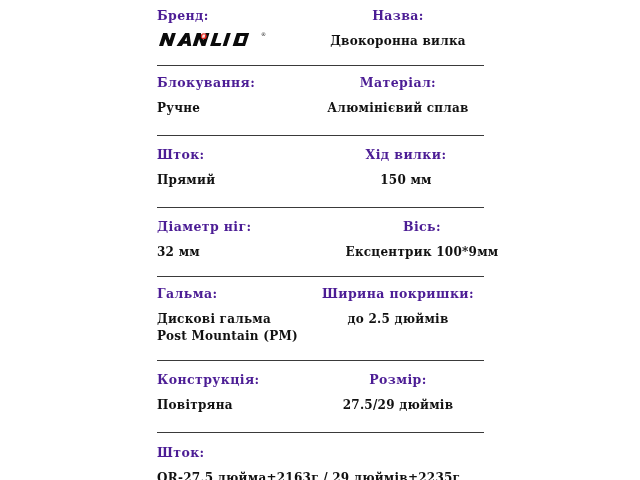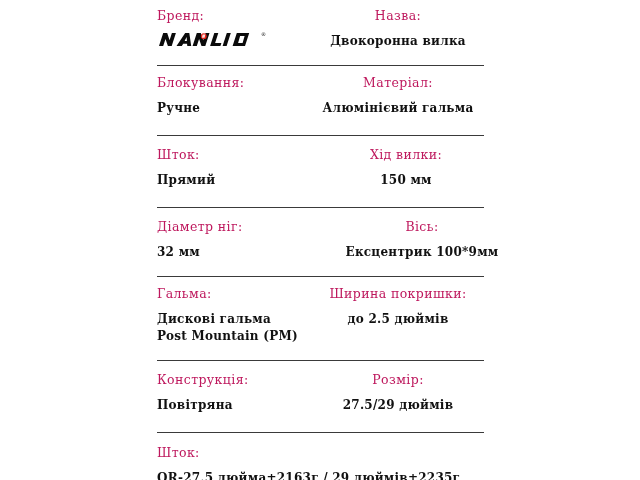--- a/index.html
+++ b/index.html
@@ -42,24 +42,24 @@
   .spec-cell {
     display: flex;
     flex-direction: column;
   }
   .spec-cell.col-left  { width: 155px; flex: 0 0 155px; }
   .spec-cell.col-right { width: 172px; flex: 0 0 172px; text-align: center; }
   .spec-cell.col-full  { width: 327px; flex: 0 0 327px; }
 
   .spec-label {
     font-family: "DejaVu Serif", serif;
-    font-weight: normal;
+    font-weight: bold;
     font-size: 12.5px;
     letter-spacing: 0.4px;
-    color: #be185d;
+    color: #4c1d95;
     line-height: 1.25;
     white-space: nowrap;
   }
 
   .spec-value {
     font-family: "DejaVu Serif", serif;
     font-weight: bold;
     font-size: 12px;
     letter-spacing: 0.25px;
     color: #111111;
@@ -136,21 +136,21 @@
     <div class="row-gap-sm"></div>
     <div class="spec-divider"></div>
 
     <div class="spec-row" style="padding-top:9px;">
       <div class="spec-cell col-left">
         <div class="spec-label">Блокування:</div>
         <div class="spec-value">Ручне</div>
       </div>
       <div class="spec-cell col-right">
         <div class="spec-label">Матеріал:</div>
-        <div class="spec-value">Алюмінієвий гальма</div>
+        <div class="spec-value">Алюмінієвий сплав</div>
       </div>
     </div>
     <div class="row-gap-md"></div>
     <div class="spec-divider"></div>
 
     <div class="spec-row" style="padding-top:11px;gap:8px;">
       <div class="spec-cell col-left">
         <div class="spec-label">Шток:</div>
         <div class="spec-value">Прямий</div>
       </div>

